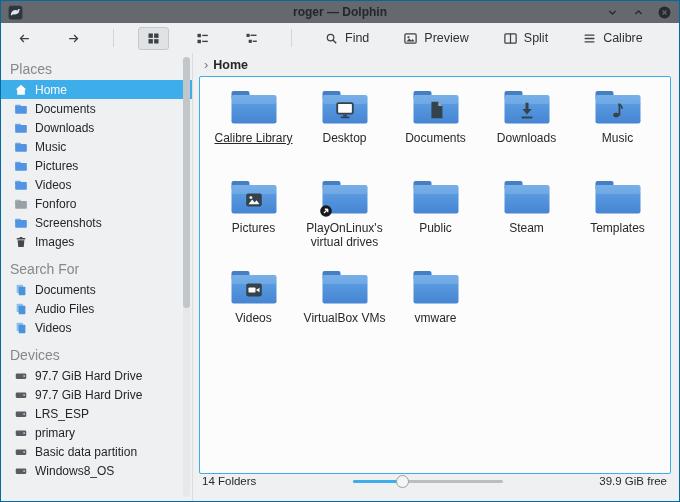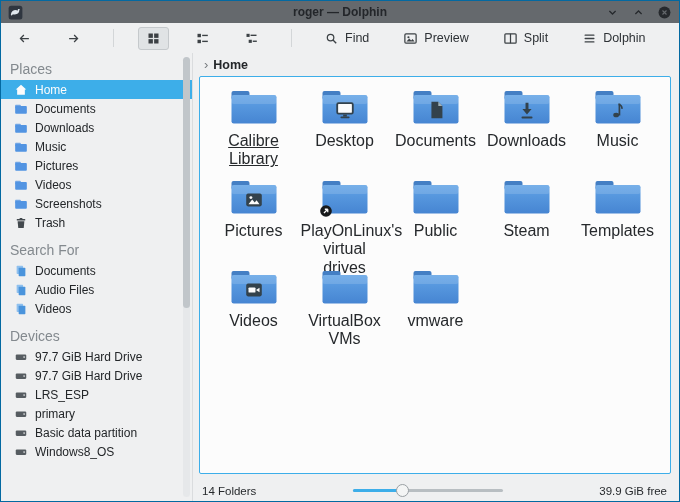--- a/index.html
+++ b/index.html
@@ -44,26 +44,26 @@
   .bc-chev { color:#75797d; font-size:13px; line-height:1; }
   .bc-item { font-size:12.5px; font-weight:bold; color:#232629; cursor:pointer; }
 
   .view { flex:1 1 auto; margin:0 8px 3px 6px; background:#fcfcfc; border:1px solid #3daee9; border-radius:2px; overflow:hidden; }
   .grid { display:grid; grid-template-columns:repeat(5, 91px); grid-auto-rows:90px; padding:10px 4px 4px 8px; }
   .file { display:flex; flex-direction:column; align-items:center; cursor:pointer; }
   .ficon { position:relative; width:48px; height:40px; flex:0 0 40px; }
   .fmain { width:48px; height:40px; display:block; }
   .emblem { position:absolute; left:13px; top:12px; width:22px; height:22px; }
   .emblem-link { position:absolute; left:-2px; bottom:-1px; width:14px; height:14px; }
-  .flabel { margin-top:5px; font-size:16px; color:#26292c; text-align:center; max-width:88px; line-height:1.15; }
+  .flabel { margin-top:5px; font-size:12px; color:#26292c; text-align:center; max-width:88px; line-height:1.15; }
   .file.selected .flabel { text-decoration:underline; }
   .file.symlink .flabel { }
 
   
-  .statusbar { height:24px; flex:0 0 24px; display:flex; align-items:flex-end; padding:0 12px 4px 9px; font-size:11.5px; color:#26292c; }
+  .statusbar { height:24px; flex:0 0 24px; display:flex; align-items:center; padding:0 12px 16px 9px; font-size:11.5px; color:#26292c; }
   .sb-spacer { flex:1 1 auto; }
   .slider { position:relative; width:150px; height:14px; cursor:pointer; }
   .slider-track { position:absolute; top:6px; left:0; right:0; height:3px; border-radius:2px; background:#b8bec2; }
   .slider-fill { position:absolute; top:6px; left:0; height:3px; border-radius:2px; background:#3daee9; width:33%; }
   .slider-handle { position:absolute; top:1px; width:13px; height:13px; border-radius:50%; background:#f4f5f5; border:1px solid #9aa0a4; left:calc(33% - 6px); }
 
   .defs { position:absolute; width:0; height:0; overflow:hidden; }
 </style>
 </head>
 <body>
@@ -257,21 +257,21 @@
     <button class="tbtn">
         <svg class="ticon">
           <use href="#t-split"></use>
         </svg>
         <span>Split</span>
       </button>
     <button class="tbtn">
         <svg class="ticon">
           <use href="#t-control"></use>
         </svg>
-        <span>Dolphin</span>
+        <span>Calibre</span>
       </button>
   </div>
 
   <div class="content">
 
     <div class="sidebar">
       <div class="side-header">Places</div>
       <div class="side-item selected">
         <svg class="sicon ic-home">
             <use href="#s-home"></use>
@@ -302,30 +302,36 @@
           </svg>
         <span>Pictures</span>
       </div>
       <div class="side-item">
         <svg class="sicon ic-folder">
             <use href="#s-folder"></use>
           </svg>
         <span>Videos</span>
       </div>
       <div class="side-item">
+        <svg class="sicon ic-folder-gray">
+            <use href="#s-folder"></use>
+          </svg>
+        <span>Fonforo</span>
+      </div>
+      <div class="side-item">
         <svg class="sicon ic-folder">
             <use href="#s-folder"></use>
           </svg>
         <span>Screenshots</span>
       </div>
       <div class="side-item">
         <svg class="sicon ic-trash">
             <use href="#s-trash"></use>
           </svg>
-        <span>Trash</span>
+        <span>Images</span>
       </div>
 
       <div class="side-header">Search For</div>
       <div class="side-item">
         <svg class="sicon">
             <use href="#s-docs"></use>
           </svg>
         <span>Documents</span>
       </div>
       <div class="side-item">

